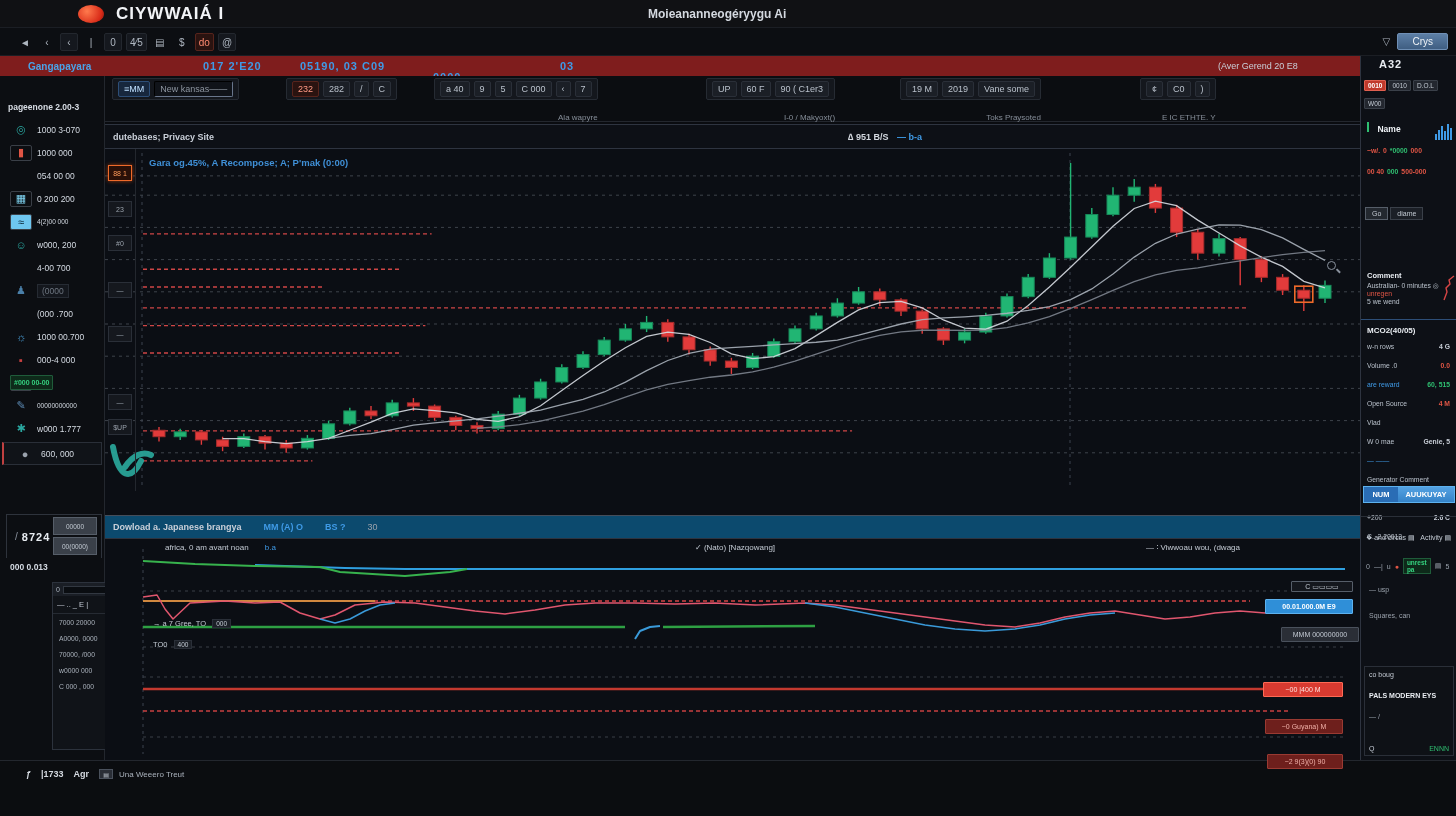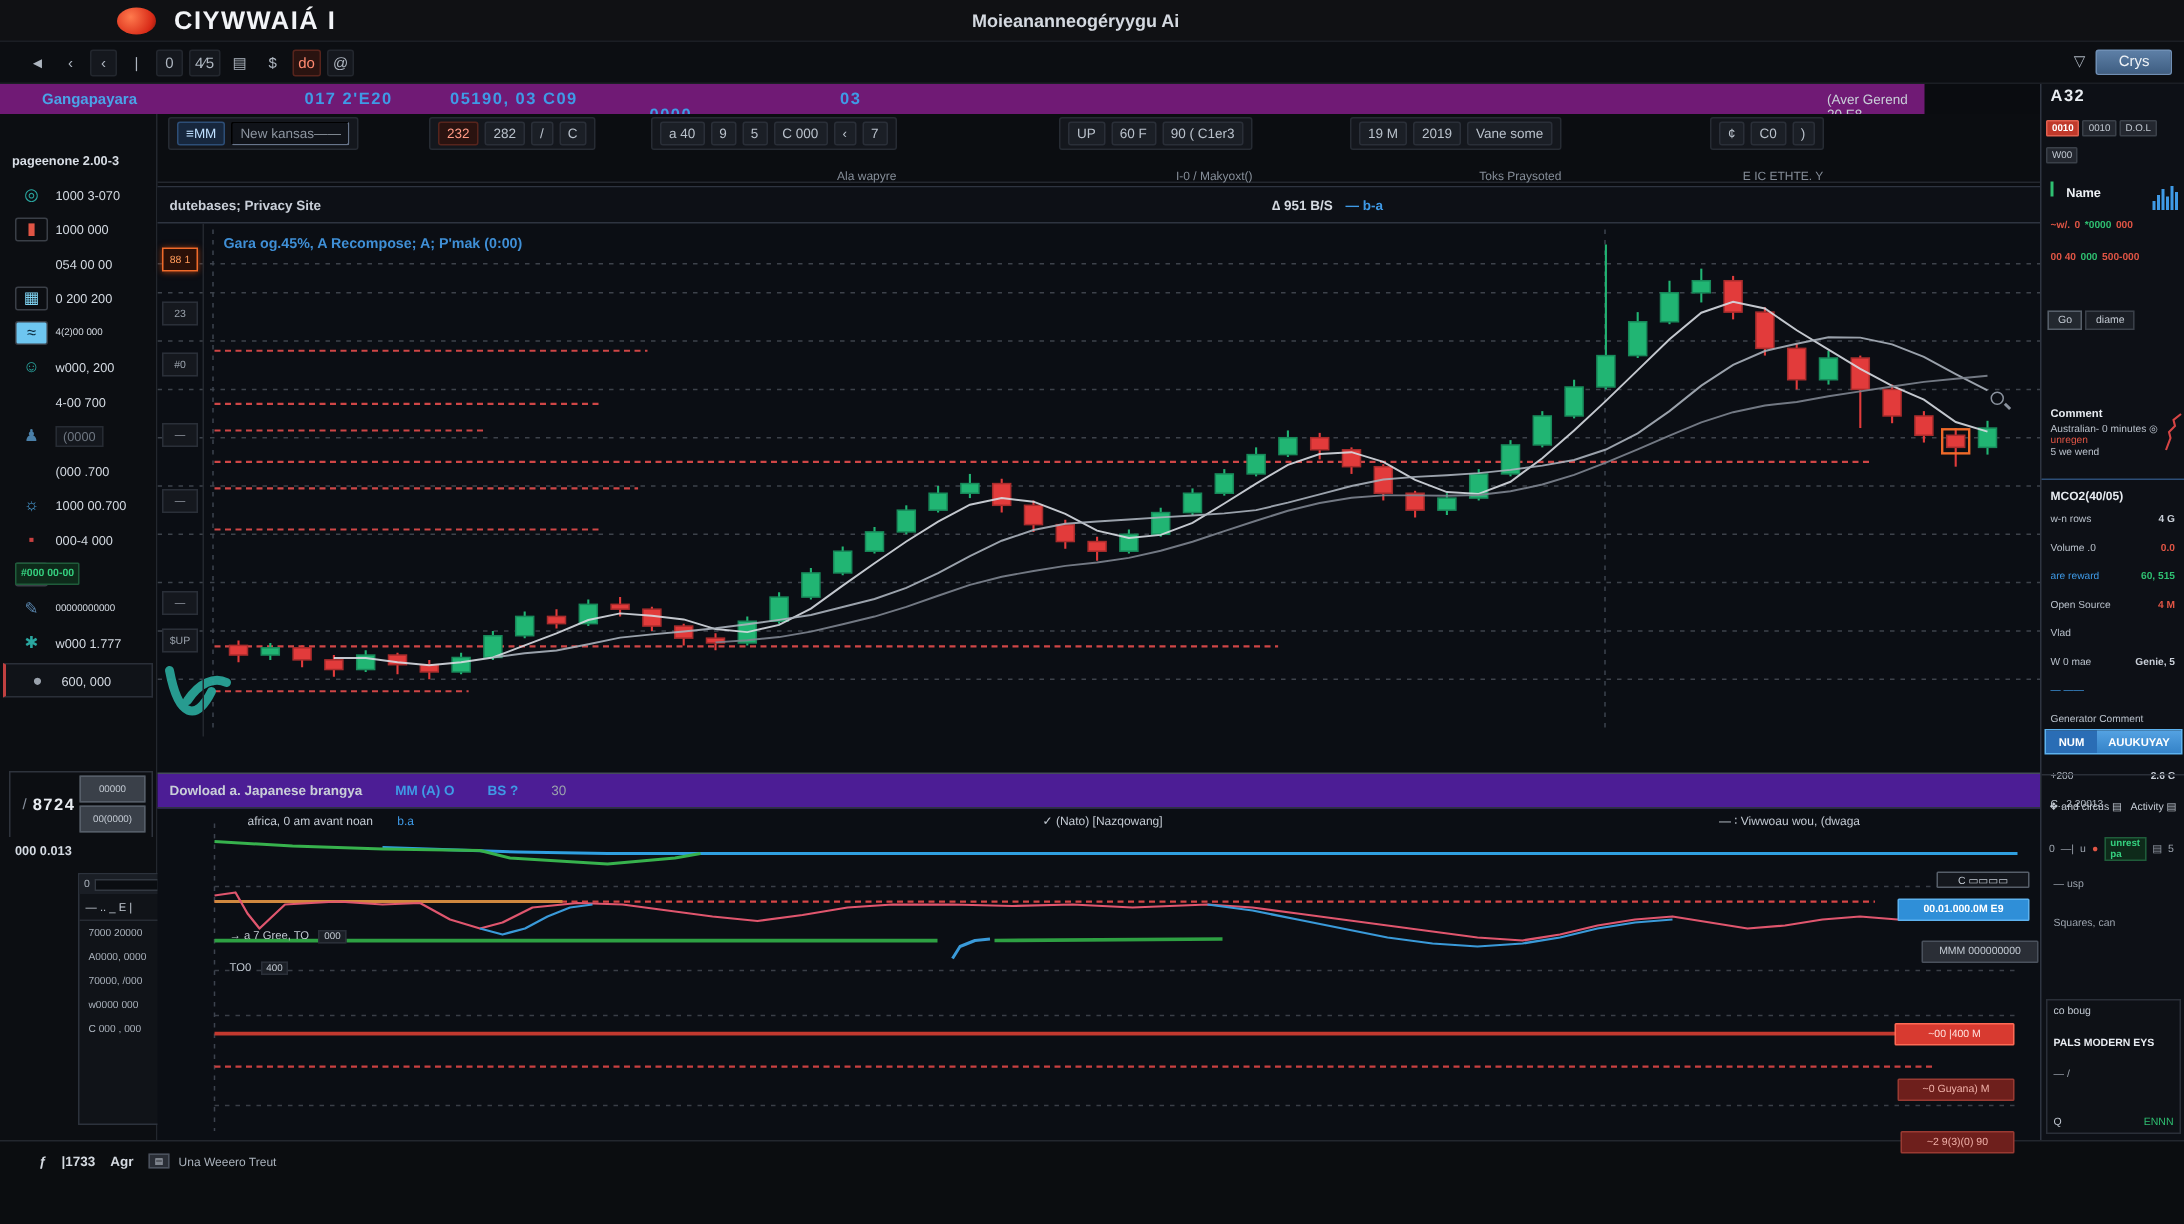--- a/index.html
+++ b/index.html
@@ -17,21 +17,21 @@
   
   .navrow{left:0;top:28px;width:1456px;height:28px;background:#0c0e12;border-bottom:1px solid #1b1e24;}
   .nav-btn{display:inline-flex;align-items:center;justify-content:center;height:18px;min-width:18px;
            margin:0 2px;padding:0 3px;font-size:10px;color:#aeb6c0;background:#15181e;
            border:1px solid #23272e;border-radius:2px;}
   .nav-btn.plain{background:none;border:none;}
   .nav-btn.red{color:#ff8a70;background:#2a1310;border-color:#57241c;}
   .nav-right-btn{height:17px;padding:0 14px;font-size:10px;color:#eef2f6;
                  background:linear-gradient(#5d7fa6,#3f5e82);border:1px solid #6f8fb5;border-radius:2px;}
   
-  .acctrow{left:0;top:56px;width:1283px;height:20px;background:#701a75;}
+  .acctrow{left:0;top:56px;width:1456px;height:20px;background:#7f1d1d;}
   .acct-label{color:#4aa3e8;font-size:10px;font-weight:bold;}
   .acct-val{color:#3f9ae6;font-size:11px;font-weight:bold;letter-spacing:1px;}
   .acct-right{color:#c9cfd8;font-size:9px;margin-left:28px;}
   
   .tbrow{left:0;top:76px;width:1456px;height:46px;background:#0b0d11;border-bottom:1px solid #23272e;}
   .tb-group{position:absolute;top:2px;height:40px;}
   .tb-btns{display:flex;align-items:center;height:22px;background:#14171d;border:1px solid #262b33;
            border-radius:2px;padding:0 3px;}
   .tb-btn{height:16px;display:inline-flex;align-items:center;padding:0 5px;margin:0 2px;font-size:9px;
           color:#b9c1cb;background:#1b1f26;border:1px solid #2a2f38;border-radius:2px;white-space:nowrap;}
@@ -80,42 +80,42 @@
   .tools-col{position:absolute;left:1px;top:0;width:30px;height:342px;border-right:1px solid #23272e;z-index:3;}
   .tool-btn{position:absolute;left:2px;width:24px;height:16px;background:#15181e;border:1px solid #2a2f38;
             color:#9aa2ac;font-size:7px;display:flex;align-items:center;justify-content:center;}
   .tool-btn.orange{background:#2a1008;border:1px solid #ef6a2a;color:#ff9a5a;box-shadow:0 0 4px #a03c10;}
   .lens{position:absolute;left:1222px;top:112px;width:9px;height:9px;border:1.5px solid #8a929e;border-radius:50%;z-index:3;}
   .lens:after{content:"";position:absolute;left:8px;top:8px;width:5px;height:1.5px;background:#8a929e;transform:rotate(45deg);}
   .xaxis{height:24px;border-top:1px solid #3a4250;background:#0d1016;position:relative;}
   .x-lab{position:absolute;top:5px;font-size:9px;color:#aab2bc;}
   
   .bot-wrap{left:105px;top:515px;width:1255px;height:245px;background:#0b0e14;border-top:1px solid #454d5a;}
-  .bot-head{height:23px;display:flex;align-items:center;border-bottom:1px solid #2e3440;padding:0 8px;background:#4c1d95;}
+  .bot-head{height:23px;display:flex;align-items:center;border-bottom:1px solid #2e3440;padding:0 8px;background:#0c4a6e;}
   .bh-left{font-size:9px;color:#c9cfd8;font-weight:bold;}
   .bh-link{font-size:9px;color:#3f9ae6;font-weight:bold;margin-left:22px;}
   .bh-gray{font-size:9px;color:#9aa2ac;margin-left:22px;}
   .bot-body{position:relative;height:221px;}
   .bb-sub{position:absolute;left:60px;top:4px;font-size:8px;color:#c3cad3;z-index:3;}
   .bb-sub .lnk{color:#3f9ae6;margin-left:14px;}
   .bb-center{position:absolute;left:590px;top:4px;font-size:8px;color:#c3cad3;z-index:3;}
   .bb-right{position:absolute;right:120px;top:4px;font-size:8px;color:#c3cad3;z-index:3;}
   .bb-l1{position:absolute;left:48px;top:80px;font-size:7.5px;color:#c3cad3;z-index:3;}
   .bb-l2{position:absolute;left:48px;top:101px;font-size:7.5px;color:#c3cad3;z-index:3;}
   .bb-chip{display:inline-block;background:#1b1f26;border:1px solid #2a2f38;padding:0 3px;margin-left:4px;font-size:6.5px;}
   .badge{position:absolute;height:15px;font-size:7px;display:flex;align-items:center;justify-content:center;
          border-radius:1px;z-index:4;white-space:nowrap;}
   .badge.field{background:#14171d;border:1px solid #565e69;color:#c3cad3;height:11px;}
   .badge.blue{background:#2f8fd8;color:#fff;border:1px solid #5db2ef;font-weight:bold;}
   .badge.gray{background:#2a2e36;color:#c3cad3;border:1px solid #4a515c;}
   .badge.red{background:#d83a30;color:#ffe2de;border:1px solid #ff6a55;}
   .badge.darkred{background:#6e1f1c;color:#f0b0a8;border:1px solid #9a3a32;}
   
   .rpanel{left:1360px;top:56px;width:96px;height:704px;background:#0d1016;border-left:1px solid #2e3440;}
-  .rp-header{padding:2px 6px;font-size:11px;font-weight:bold;color:#e8ecf1;letter-spacing:1px;}
+  .rp-header{padding:2px 6px;font-size:11px;font-weight:bold;color:#e8ecf1;letter-spacing:1px;margin-left:12px;}
   .rp-btn{display:inline-flex;align-items:center;justify-content:center;height:11px;padding:0 3px;margin:0 1px;
           font-size:6.5px;color:#c3cad3;background:#23272f;border:1px solid #3a4049;border-radius:1px;}
   .rp-btn.sell{background:#c0392b;border-color:#e06050;color:#fff;font-weight:bold;}
   .rp-name{font-size:8.5px;color:#eef2f6;font-weight:bold;}
   .rp-tick{display:inline-block;width:2px;height:10px;background:#2fbf71;margin-right:4px;}
   .rp-v{font-size:6.8px;margin-right:3px;font-weight:bold;}
   .rp-v.red{color:#e05545;} .rp-v.green{color:#2fbf71;}
   .rp-tab{display:inline-flex;align-items:center;justify-content:center;height:13px;padding:0 6px;margin-right:2px;
           font-size:7px;color:#c3cad3;background:#1b1f26;border:1px solid #3a4049;}
   .rp-tab.active{background:#23282f;border-color:#565e69;}

